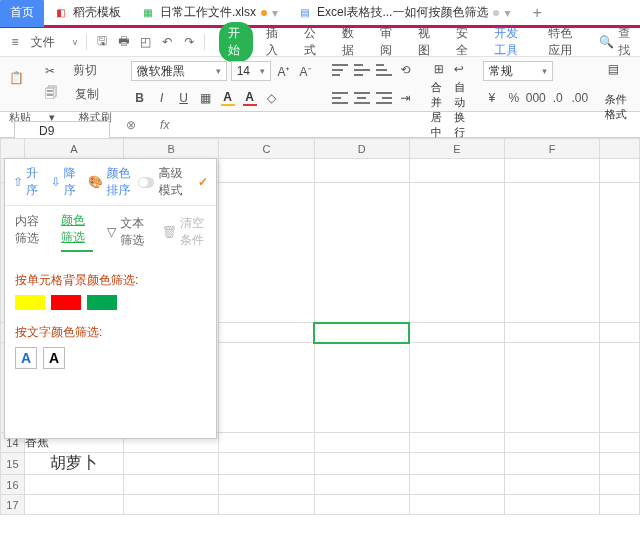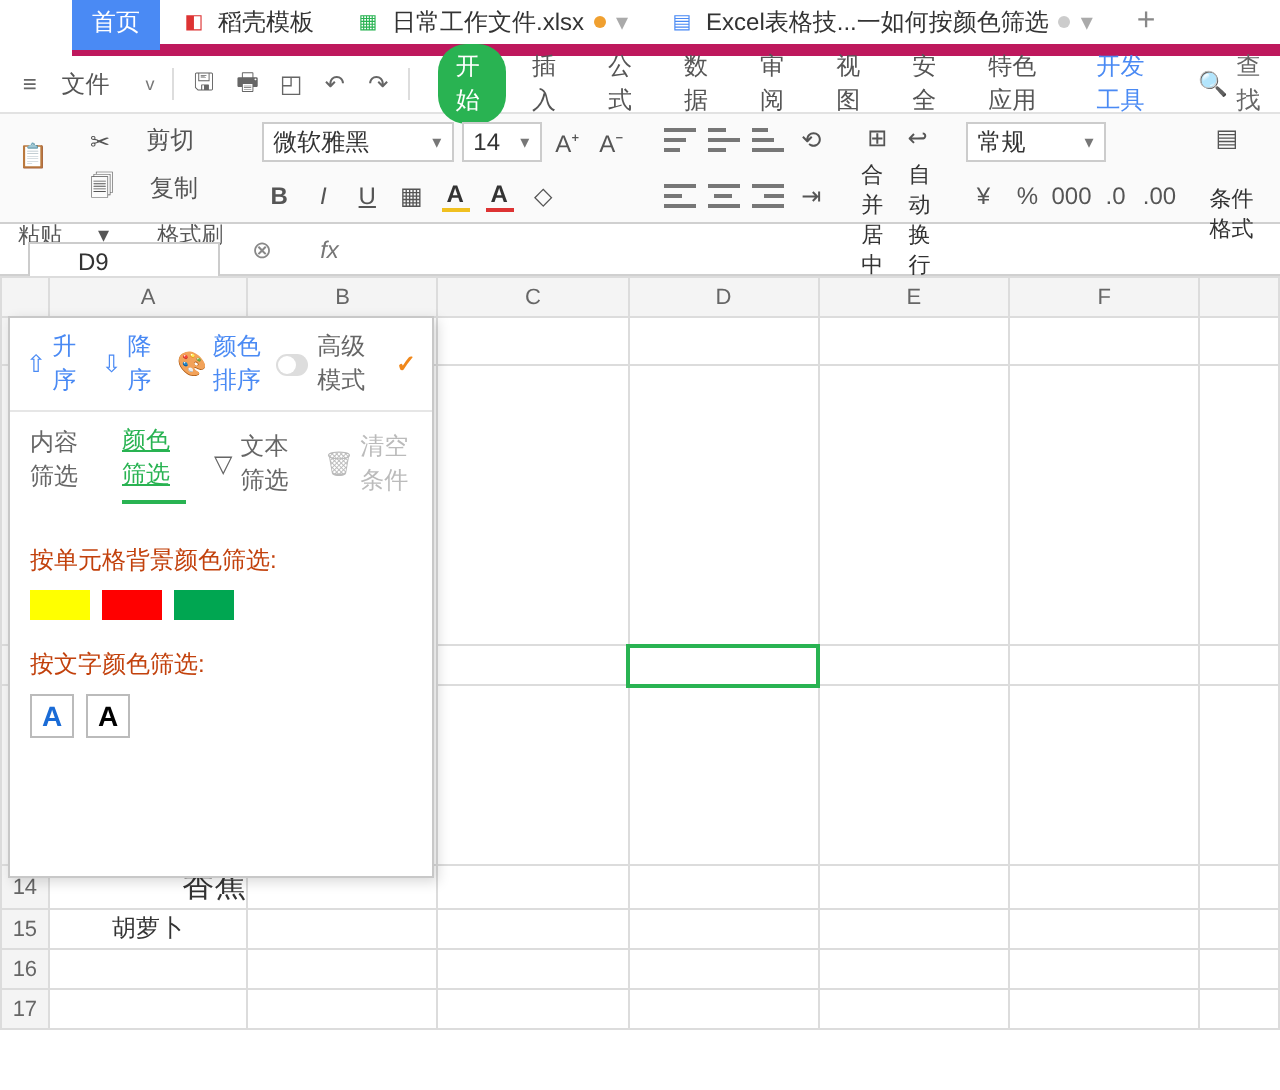--- a/index.html
+++ b/index.html
@@ -1,17 +1,17 @@
 <!DOCTYPE html>
 <html><head>
 <meta charset="utf-8">
 <style>
 *{box-sizing:border-box;margin:0;padding:0;font-family:"Microsoft YaHei",Arial,sans-serif;}
 body{background:#fff;font-size:12px;color:#333;width:640px;height:545px;overflow:hidden;position:relative;}
-.top-tabs{display:flex;align-items:center;height:28px;border-bottom:6px solid #be185d;background:#fff;margin-left:36px;}
+.top-tabs{display:flex;align-items:center;height:28px;border-bottom:3px solid #be185d;background:#fff;}
 .tab{display:flex;align-items:center;padding:0 10px;height:28px;gap:5px;white-space:nowrap;}
 .tab.active{background:#4a8af4;color:#fff;border-radius:3px 3px 0 0;}
 .tab .dot{width:6px;height:6px;border-radius:50%;}
 .add-tab{padding:0 12px;color:#888;font-size:16px;}
 .ico{width:14px;height:14px;display:inline-flex;align-items:center;justify-content:center;font-size:10px;}
 .menubar{display:flex;align-items:center;height:28px;padding:0 6px;gap:4px;}
 .mb-btn{width:22px;height:22px;display:flex;align-items:center;justify-content:center;color:#666;border-radius:3px;}
 .mb-sep{width:1px;height:16px;background:#ddd;margin:0 2px;}
 .ribbon-tabs{display:flex;align-items:center;gap:4px;margin-left:8px;}
 .rtab{padding:3px 9px;color:#555;border-radius:14px;}
@@ -57,22 +57,22 @@
 .fp-tab.active{color:#29b352;border-bottom:2px solid #29b352;text-decoration:underline;}
 .fp-txt{display:flex;align-items:center;gap:4px;color:#666;}
 .fp-clear{color:#bbb;margin-left:auto;display:flex;align-items:center;gap:3px;}
 .fp-body{padding:8px 10px;flex:1;}
 .swlabel{color:#c2410c;margin:6px 0;}
 .swatches{display:flex;gap:6px;}
 .sw{width:30px;height:15px;}
 .txtsw{display:flex;gap:6px;}
 .tcol{width:22px;height:22px;border:1px solid #bbb;display:flex;align-items:center;justify-content:center;font-weight:bold;font-size:14px;}
 .chev{font-size:9px;color:#777;}
-.r14{background:#ffff00;text-align:right;color:#333;font-size:16px;}
-.r15{background:#ff0000;text-align:center;color:#333;font-size:12px;}
+.r14{background:#ffff00;text-align:left;color:#333;font-size:12px;}
+.r15{background:#ff0000;text-align:center;color:#333;font-size:16px;}
 </style>
 </head>
 <body>
 
 <div class="top-tabs">
   <div class="tab active">
       <span>首页</span>
     </div>
   <div class="tab">
       <span class="ico" style="color:#d33">◧</span>
@@ -107,22 +107,22 @@
   <div class="mb-btn">↷</div>
   <div class="mb-sep"></div>
   <div class="ribbon-tabs">
     <div class="rtab active">开始</div>
     <div class="rtab">插入</div>
     <div class="rtab">公式</div>
     <div class="rtab">数据</div>
     <div class="rtab">审阅</div>
     <div class="rtab">视图</div>
     <div class="rtab">安全</div>
+    <div class="rtab dev">开发工具</div>
     <div class="rtab">特色应用</div>
-    <div class="rtab dev">开发工具</div>
   </div>
   <div class="find">
       <span>🔍</span>
       <span>查找</span>
     </div>
 </div>
 
 <div class="ribbon">
   <div class="rgroup">
     <div class="rrow">

